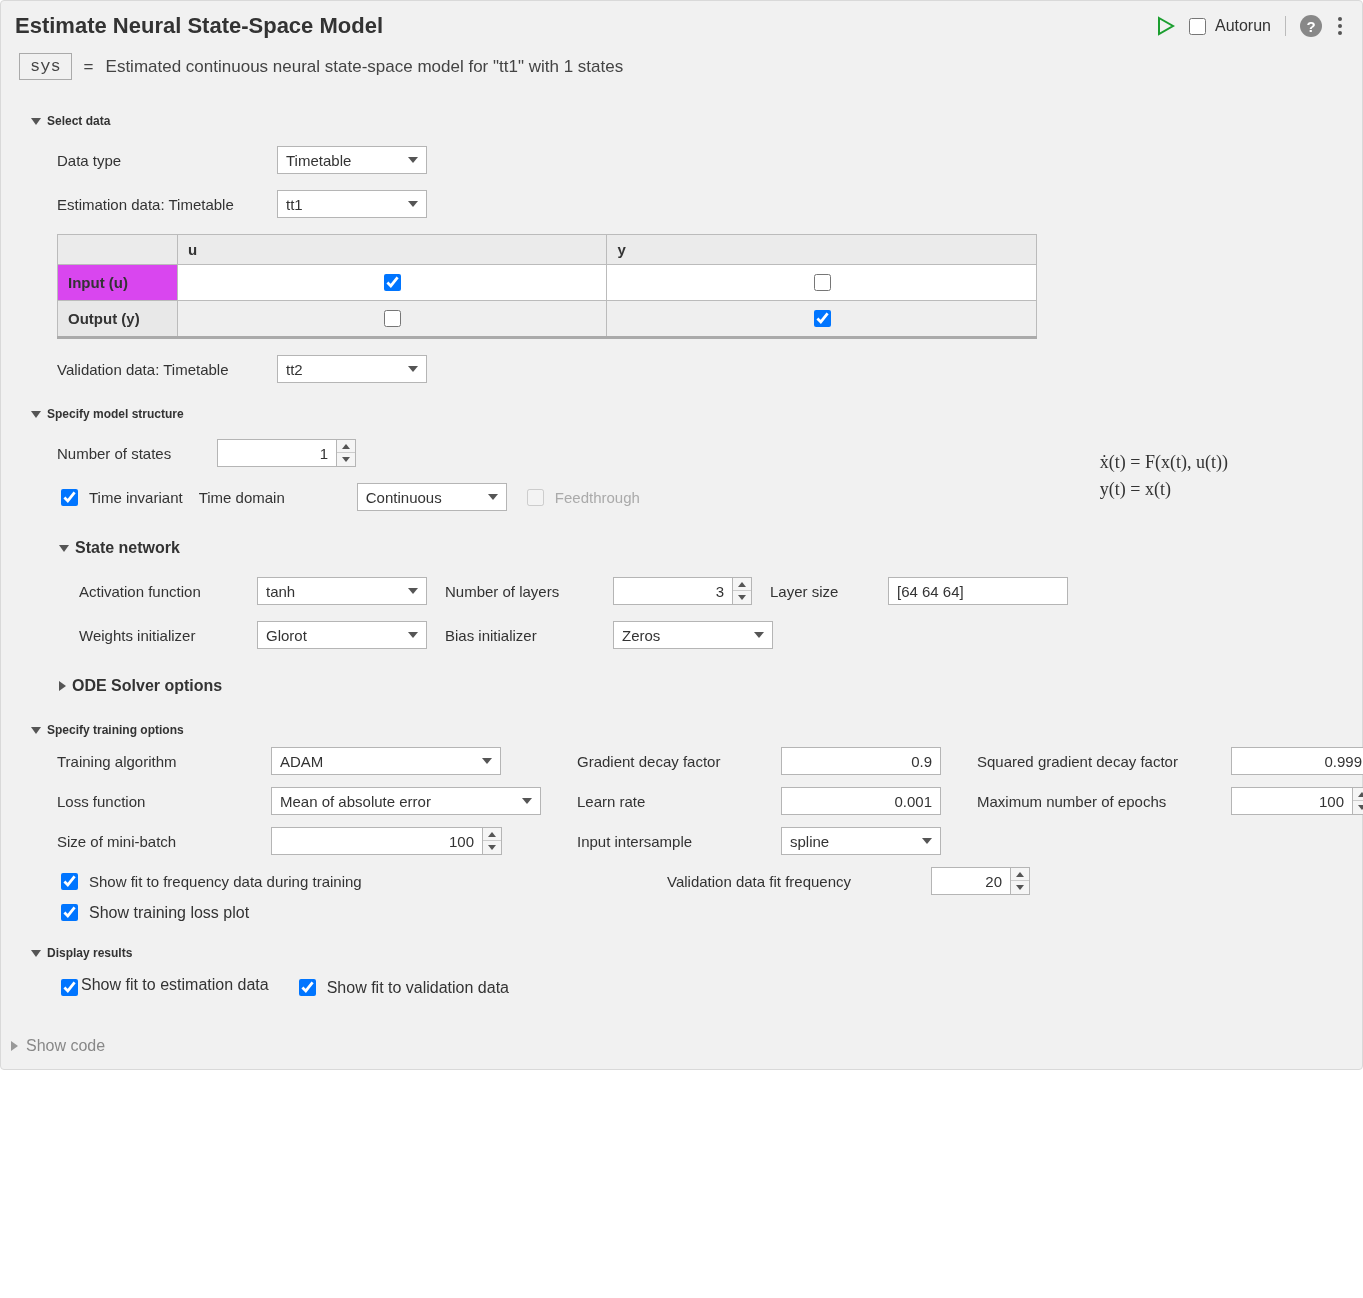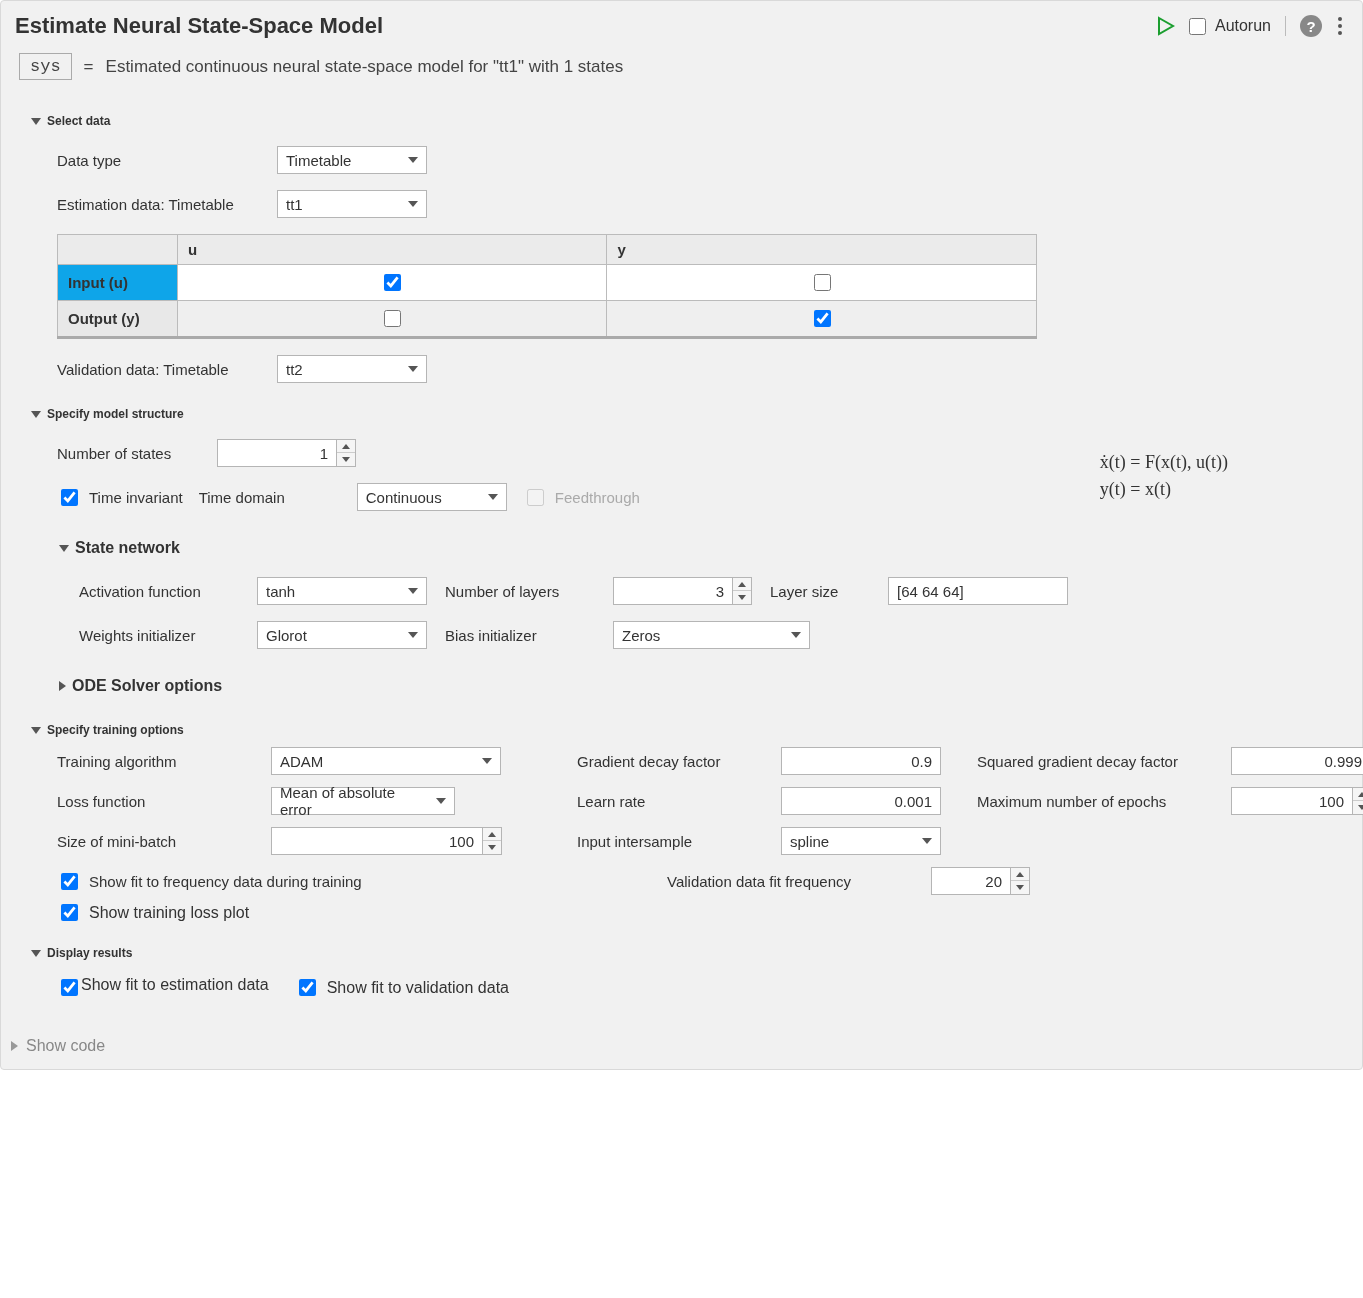--- a/index.html
+++ b/index.html
@@ -138,21 +138,21 @@
     border-collapse: collapse;
     width: 980px;
     border-bottom: 3px solid #aaa;
   }
   .iotable th, .iotable td {
     border:1px solid #bbb;
     padding:6px 10px;
     font-size:15px;
   }
   .iotable thead th { background:#ebebeb; text-align:left; }
-  .iotable tbody th { background:#0ea5e9; text-align:left; font-weight:bold;}
+  .iotable tbody th { background:#d946ef; text-align:left; font-weight:bold;}
   .iotable td { background:#fff; text-align:center; }
   .iotable tbody tr.odd td { background:#fff; }
   .iotable tbody tr.even th { background:#e8e8e8; }
   .iotable tbody tr.even td { background:#efefef; }
   .iotable .cornercell { background:#ebebeb; width:120px;}
   .iotable thead th.wide { width:430px; }
   input[type=checkbox] { width:17px; height:17px; }
 
   .model-row { display:flex; align-items:flex-start; }
   .model-left { flex:0 0 auto; }
@@ -349,21 +349,21 @@
       </div>
     </div>
 
     <div class="row row2" style="gap:18px">
       <span class="lbl" style="width:160px">Weights initializer</span>
       <div class="dropdown" style="width:170px">
         <span>Glorot</span>
           <span class="dd-arrow"></span>
       </div>
       <span class="lbl" style="width:150px">Bias initializer</span>
-      <div class="dropdown" style="width:197px">
+      <div class="dropdown" style="width:160px">
         <span>Zeros</span>
           <span class="dd-arrow"></span>
       </div>
     </div>
 
     <div class="subsection-heading">
       <span class="disclosure-right"></span>
       <span>ODE Solver options</span>
     </div>
 
@@ -389,21 +389,21 @@
       </div>
       <div class="cell">
         <span class="lbl" style="width:240px">Squared gradient decay factor</span>
         <div class="txt" style="width:140px">
             <span>0.999</span>
           </div>
       </div>
 
       <div class="cell">
         <span class="lbl" style="width:200px">Loss function</span>
-        <div class="dropdown" style="width:184px">
+        <div class="dropdown" style="width:270px">
           <span>Mean of absolute error</span>
             <span class="dd-arrow"></span>
         </div>
       </div>
       <div class="cell">
         <span class="lbl" style="width:190px">Learn rate</span>
         <div class="txt" style="width:160px">
             <span>0.001</span>
           </div>
       </div>

